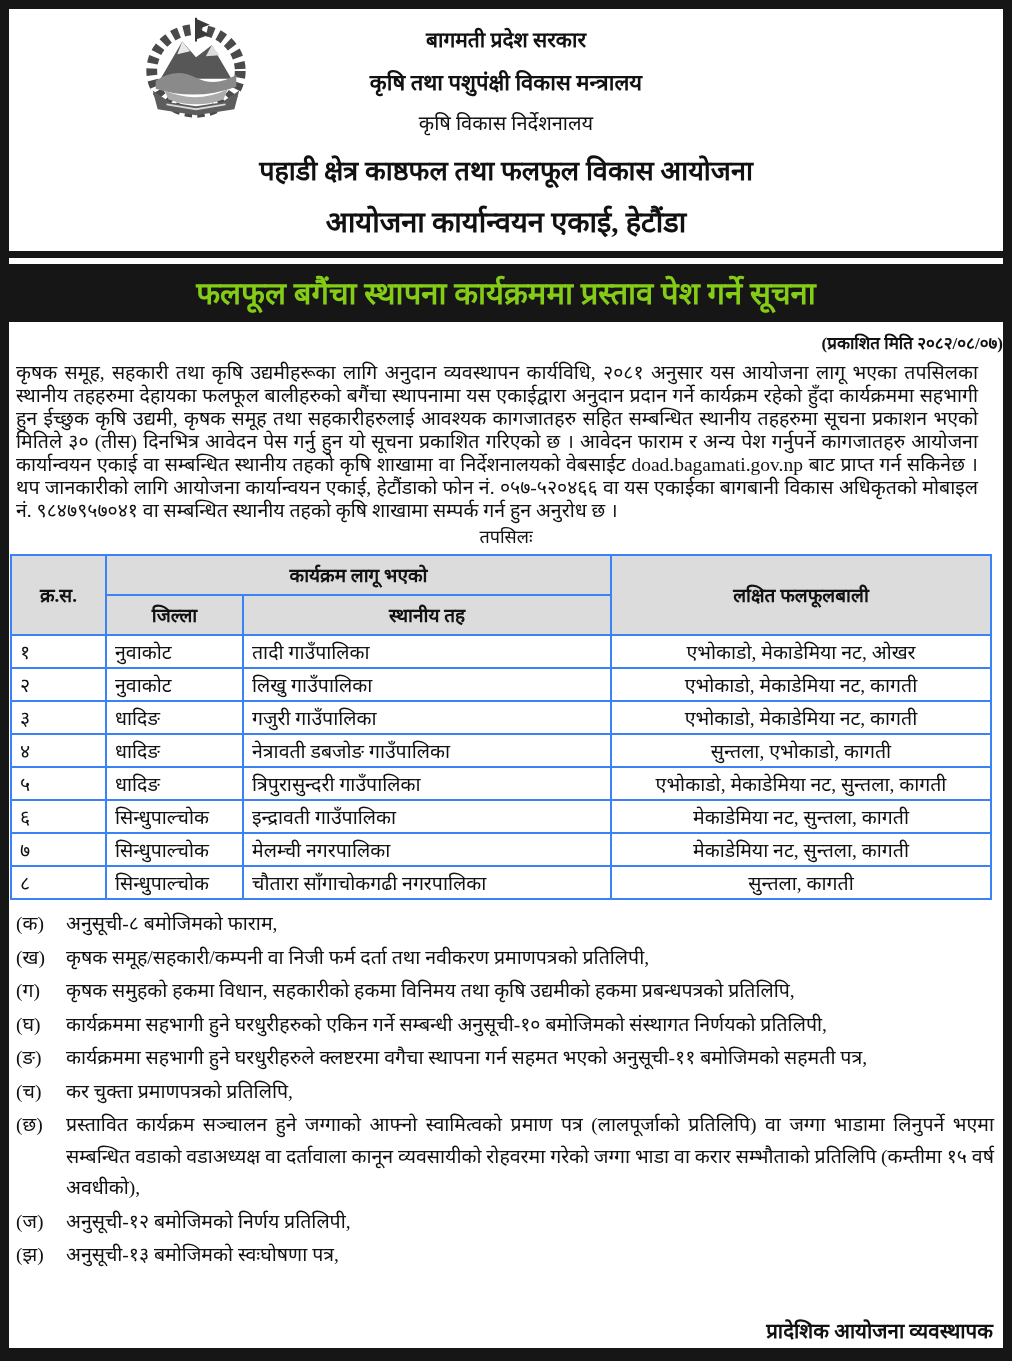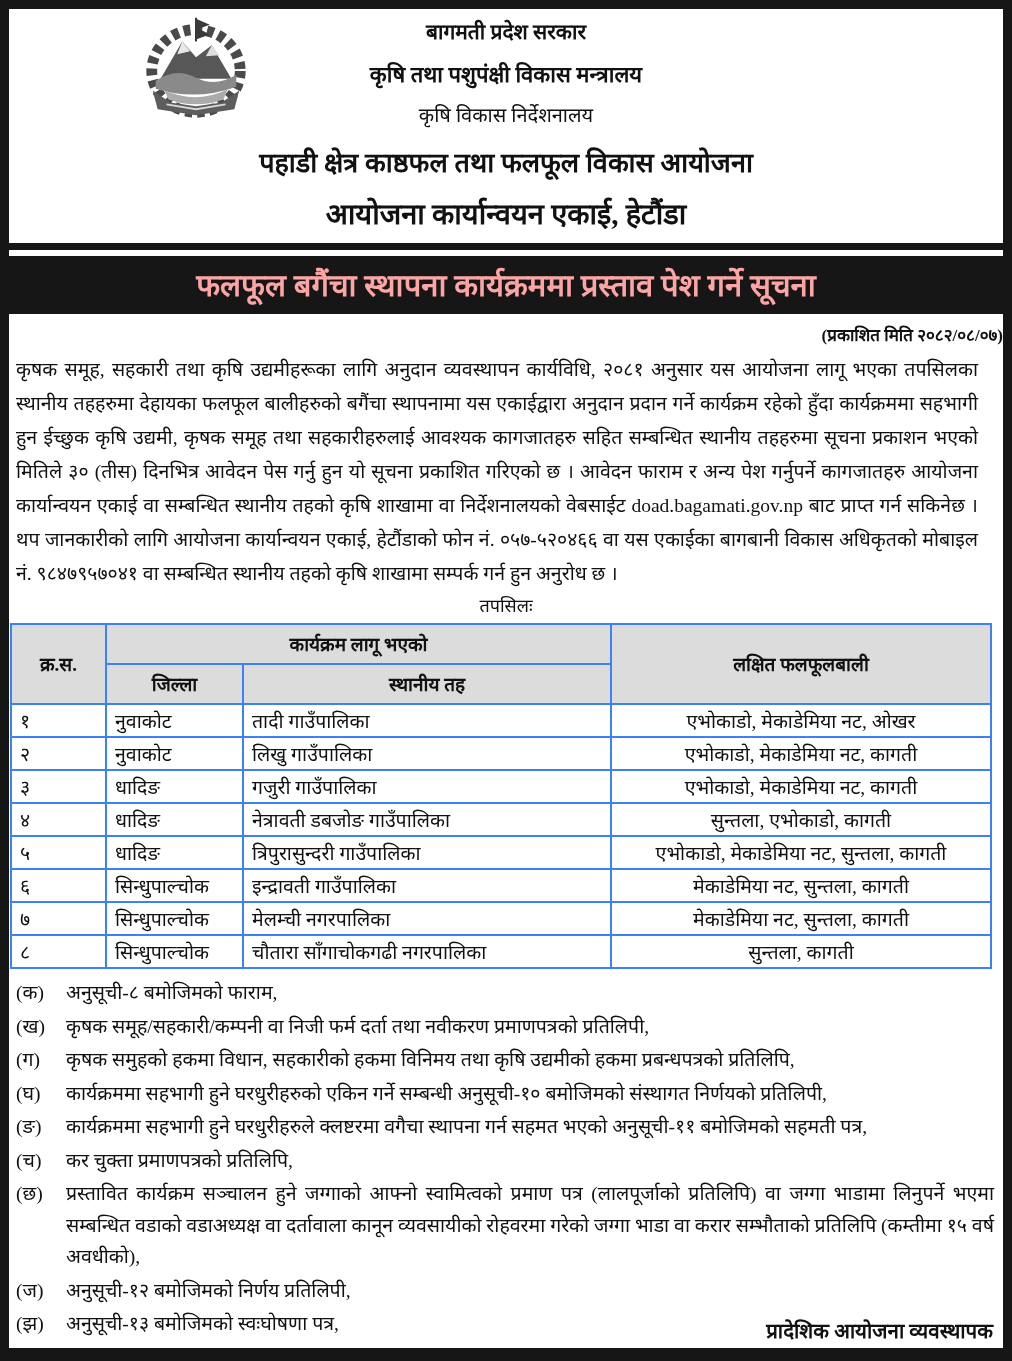--- a/index.html
+++ b/index.html
@@ -18,42 +18,42 @@
   }
   
   .letterhead { position: relative; padding-top: 8px; text-align: center; }
   .emblem {
     position: absolute;
     left: 128px;
     top: 6px;
     width: 118px;
     height: 104px;
   }
-  .h-gov        { font-size: 21px; font-weight: bold; margin-top: 0; }
+  .h-gov        { font-size: 21px; font-weight: bold; margin-top: 8px; }
   .h-ministry   { font-size: 22px; font-weight: bold; margin-top: 13px; }
   .h-directorate{ font-size: 20px; font-weight: normal; margin-top: 13px; }
   .h-project    { font-size: 27px; font-weight: bold; margin-top: 15px; }
   .h-unit       { font-size: 29px; font-weight: bold; margin-top: 13px; }
   
   .banner-rule { height: 7px; background: #161616; margin-top: 11px; }
   .banner {
     margin-top: 6px;
     background: #161616;
-    color: #fca5a5;
+    color: #84cc16;
     text-align: center;
     font-size: 31px;
     font-weight: bold;
     padding: 7px 0 9px;
   }
   .pub-date { text-align: right; font-size: 17px; font-weight: bold; margin-top: 9px; }
   
   .body-text {
     margin: 7px 25px 0 7px;
     font-size: 19.5px;
-    line-height: 34px;
+    line-height: 23px;
     text-align: justify;
   }
   .tapasil { text-align: center; font-size: 18px; margin-top: 2px; }
   
   table.notice-table {
     border-collapse: collapse;
     margin: 6px 0 0 1px;
     width: 980px;
     table-layout: fixed;
   }

